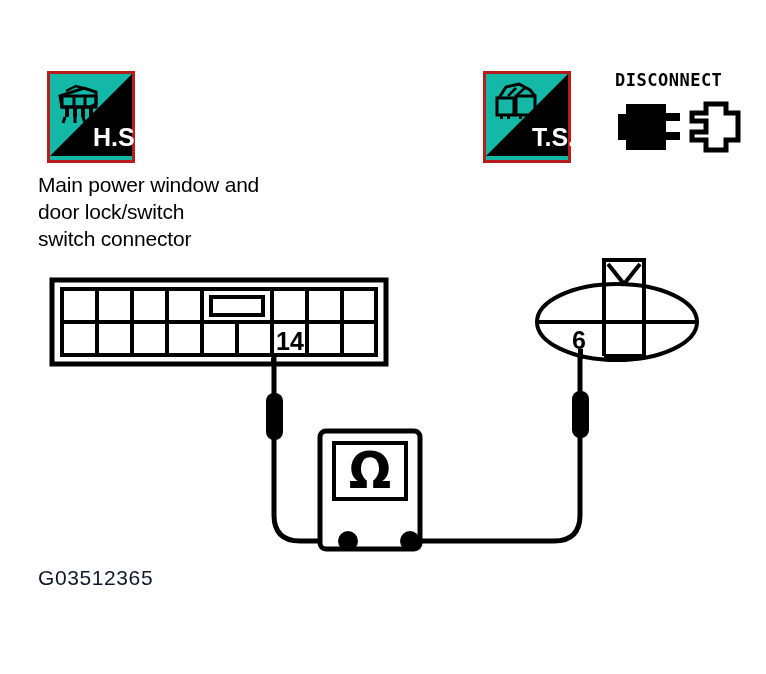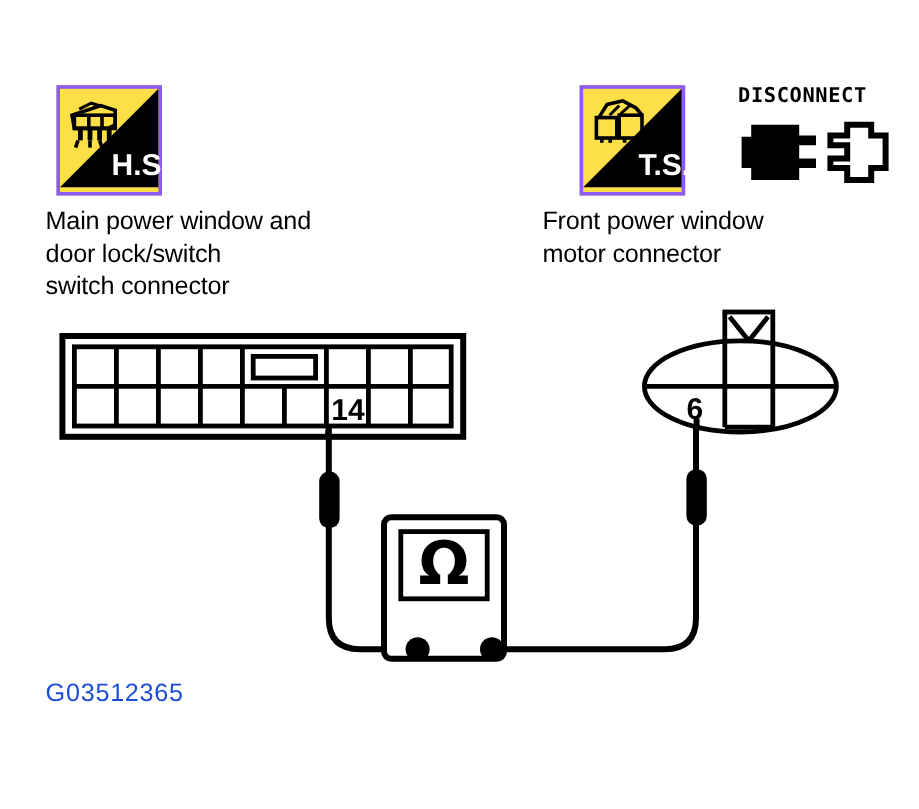--- a/index.html
+++ b/index.html
@@ -18,22 +18,22 @@
     height: 674px;
     background: #ffffff;
     overflow: hidden;
   }
   .abs { position: absolute; }
 
   
   .cond-badge {
     width: 88px;
     height: 92px;
-    background: #fde047;
-    border: 3px solid #8b5cf6;
+    background: #14b8a6;
+    border: 3px solid #b91c1c;
     box-sizing: border-box;
   }
   .cond-badge svg { display: block; }
 
   
   .caption {
     font-size: 21px;
     line-height: 27px;
     letter-spacing: -0.2px;
     color: #000000;
@@ -47,21 +47,21 @@
     letter-spacing: 0.5px;
     font-weight: 700;
     color: #000000;
     white-space: nowrap;
   }
 
   
   .fig-id {
     font-size: 21px;
     letter-spacing: 0.6px;
-    color: #1d4ed8;
+    color: #0f172a;
   }
 
   
   .line-art { display: block; overflow: visible; }
   .pin-num {
     font-family: "Liberation Sans", sans-serif;
     font-size: 25px;
     font-weight: 700;
     fill: #000000;
   }
@@ -137,22 +137,20 @@
       <path d="M12,8 L52,8 L52,17 L66,17 L66,25 L52,25 L52,36
                L66,36 L66,44 L52,44 L52,54 L12,54 L12,44
                L4,44 L4,18 L12,18 Z" fill="#000000"></path>
 
       <path d="M78,17 L92,17 L92,8 L112,8 L112,17 L124,17
                L124,44 L112,44 L112,54 L92,54 L92,44 L78,44
                L78,36 L92,36 L92,25 L78,25 Z" fill="#ffffff" stroke="#000000" stroke-width="5" stroke-linejoin="miter"></path>
     </svg>
   </div>
 
-  <div class="abs caption" style="left:452px; top:171px; width:300px;">Front power window
-motor connector</div>
 
   <div class="abs" style="left:48px; top:276px;">
     <svg width="342" height="96" viewBox="0 0 342 96" class="line-art">
 
       <rect x="4" y="4" width="334" height="84" fill="#ffffff" stroke="#000000" stroke-width="5"></rect>
 
       <rect x="14" y="13" width="314" height="66" fill="#ffffff" stroke="#000000" stroke-width="4"></rect>
 
       <line x1="14" y1="46" x2="328" y2="46" stroke="#000000" stroke-width="4"></line>
 

